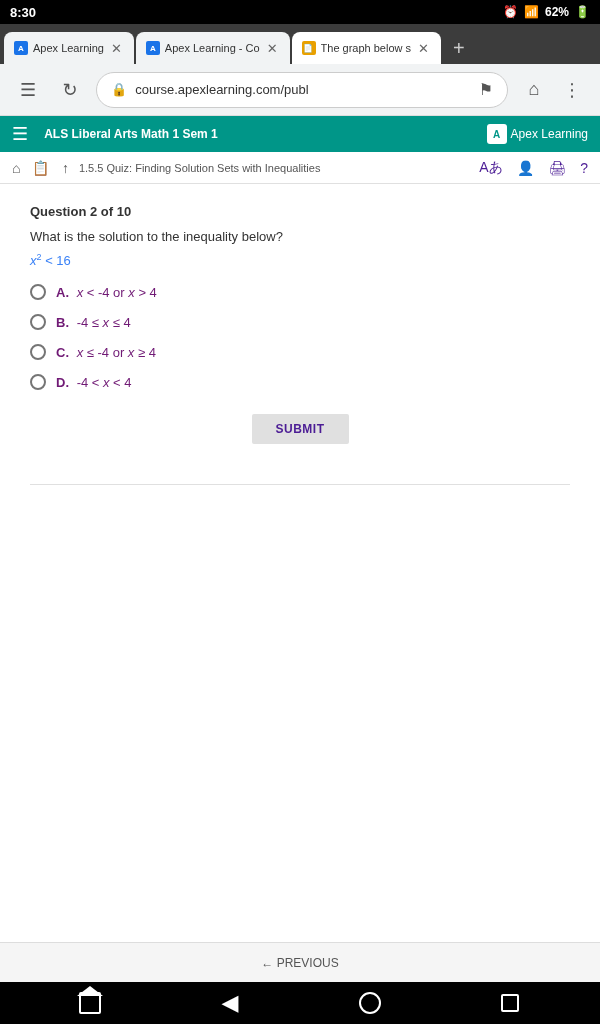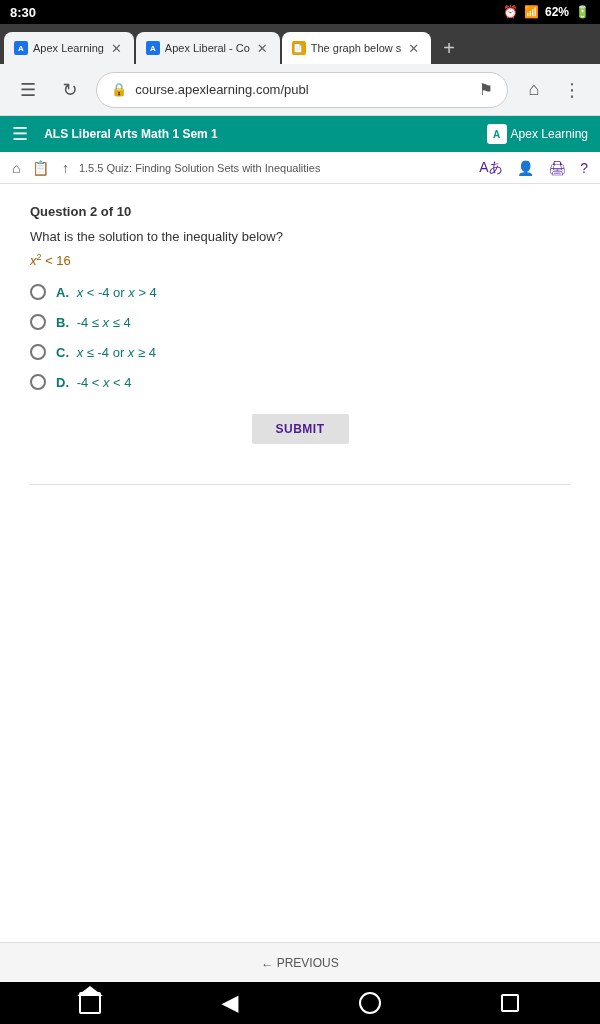--- a/index.html
+++ b/index.html
@@ -237,21 +237,21 @@
       font-weight: bold;
       margin-bottom: 10px;
     }
     .question-text {
       font-size: 13px;
       color: #333;
       margin-bottom: 8px;
     }
     .math-expr {
       font-size: 13px;
-      color: #a16207;
+      color: #3b82f6;
       margin-bottom: 16px;
     }
     .math-expr sup {
       font-size: 9px;
     }
     .options-list {
       list-style: none;
       display: flex;
       flex-direction: column;
       gap: 14px;
@@ -267,21 +267,21 @@
       width: 16px;
       height: 16px;
       border-radius: 50%;
       border: 2px solid #757575;
       background: #fff;
       flex-shrink: 0;
       cursor: pointer;
     }
     .option-label {
       font-size: 13px;
-      color: #0f766e;
+      color: #701a75;
     }
     .option-label .opt-letter {
       font-weight: bold;
       margin-right: 4px;
     }
 
     
     .submit-area {
       display: flex;
       justify-content: center;
@@ -411,21 +411,21 @@
     <div class="tab-favicon">
         <span>A</span>
       </div>
     <span class="tab-label">Apex Learning</span>
     <span class="tab-close">✕</span>
   </div>
   <div class="tab">
     <div class="tab-favicon">
         <span>A</span>
       </div>
-    <span class="tab-label">Apex Liberal - Co</span>
+    <span class="tab-label">Apex Learning - Co</span>
     <span class="tab-close">✕</span>
   </div>
   <div class="tab active">
     <div class="tab-favicon note">
         <span>📄</span>
       </div>
     <span class="tab-label">The graph below s</span>
     <span class="tab-close">✕</span>
   </div>
   <button class="new-tab-btn">+</button>

